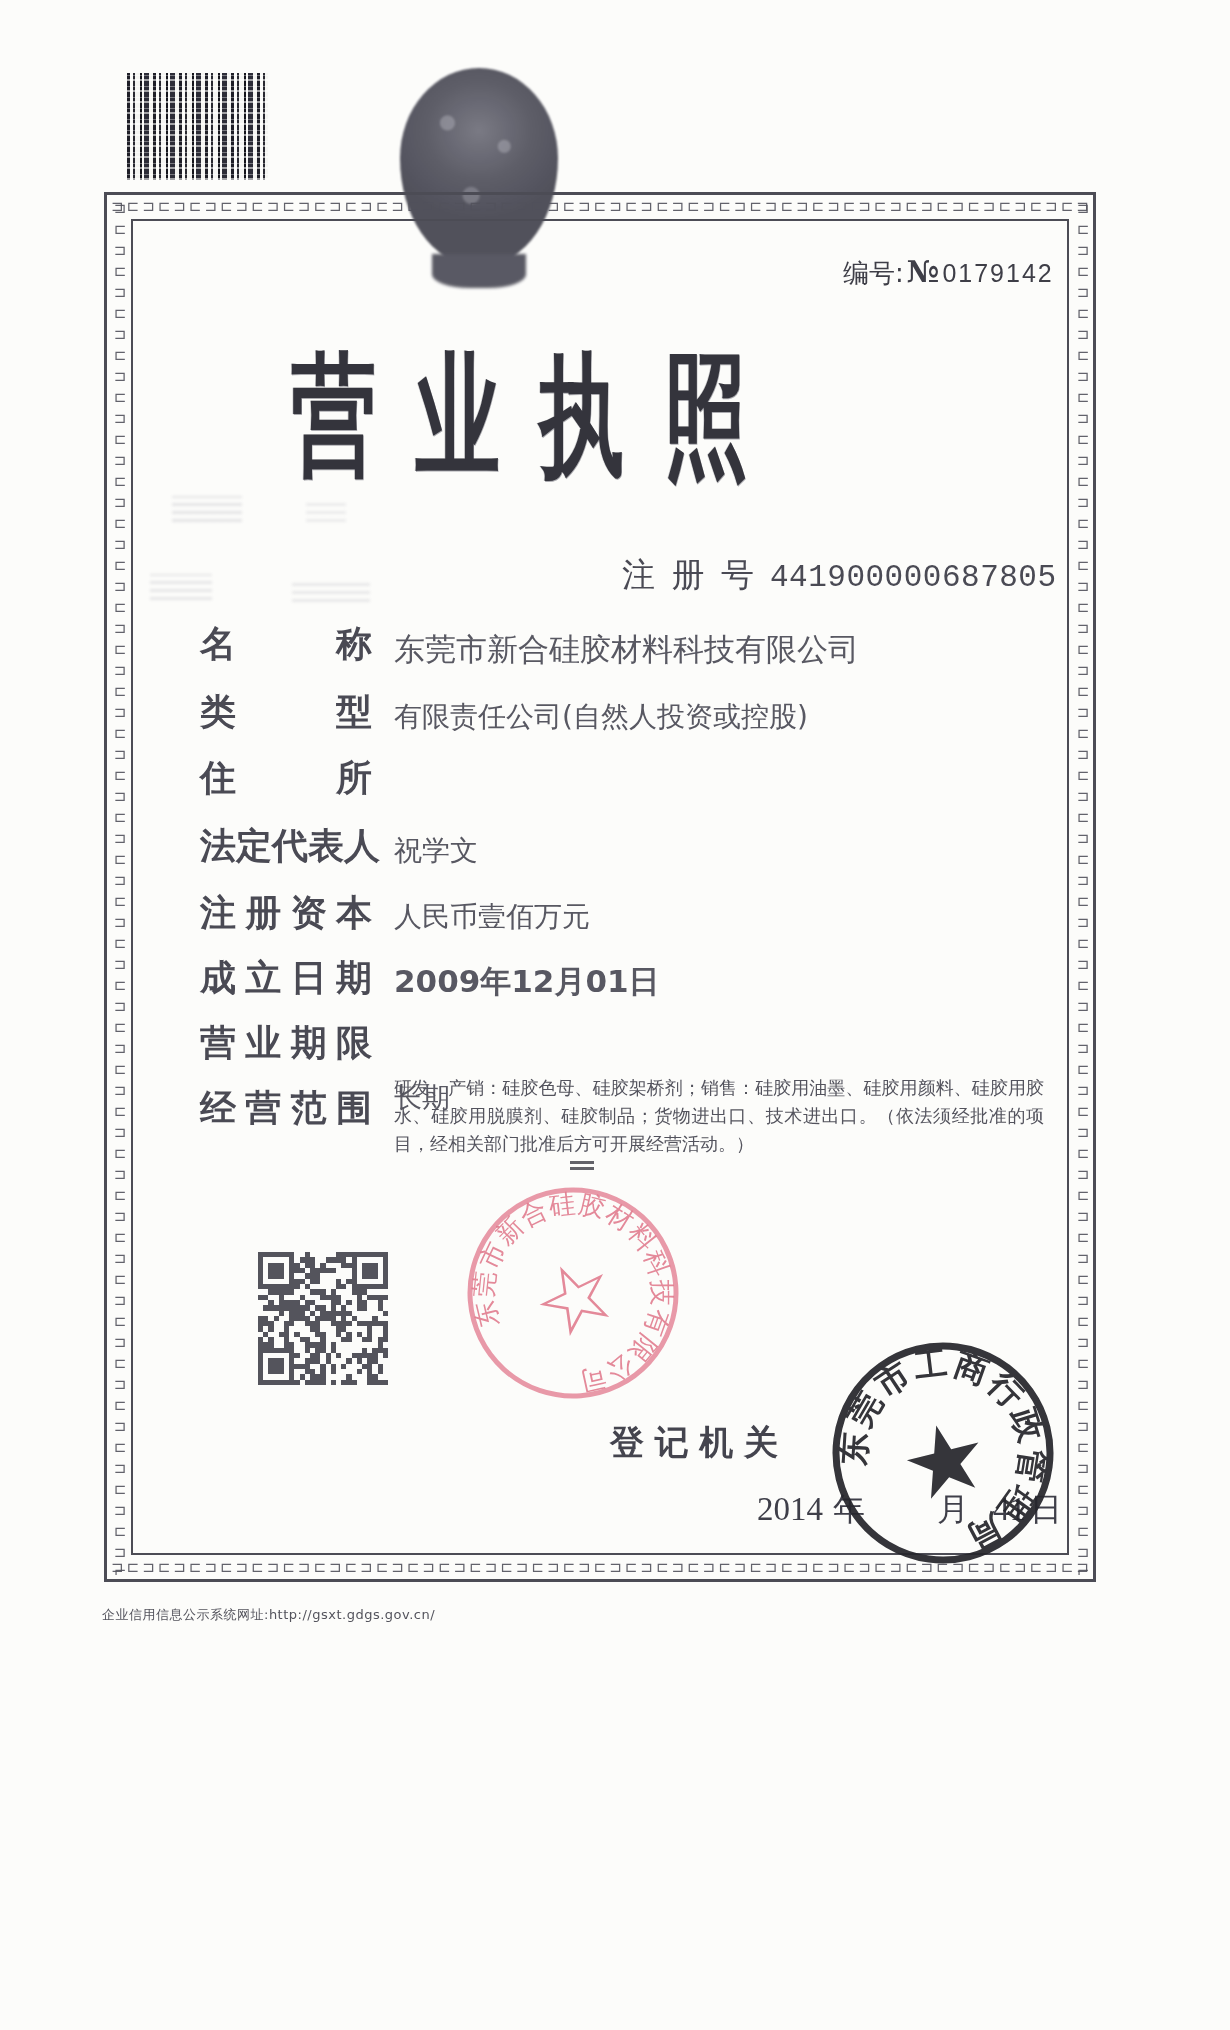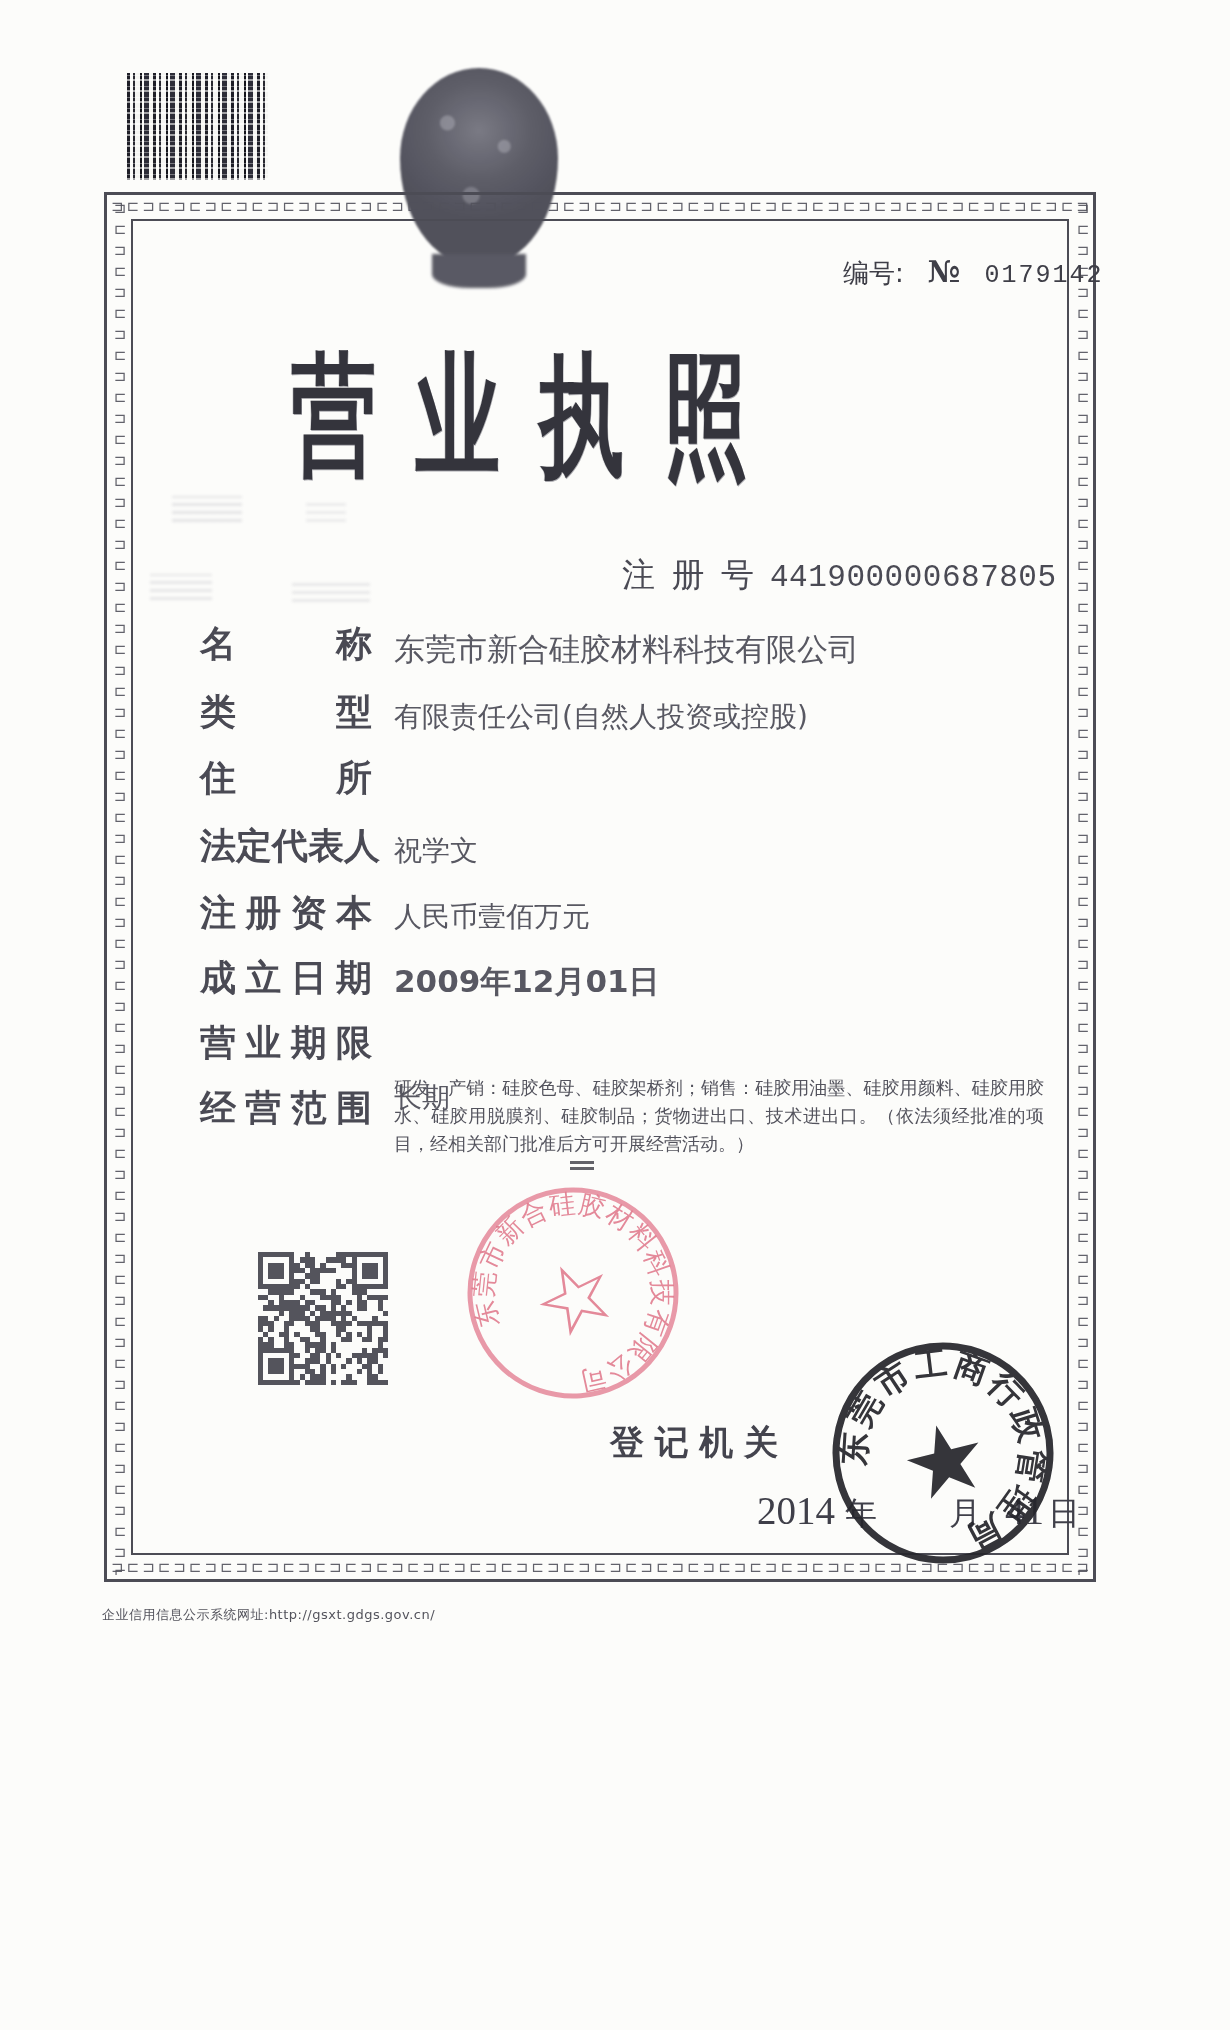--- a/index.html
+++ b/index.html
@@ -42,23 +42,23 @@
   .meander{
     position:absolute;color:#52525c;font-size:15px;letter-spacing:3px;
     overflow:hidden;white-space:nowrap;opacity:.9;user-select:none;
   }
   .meander.h{left:4px;right:4px;height:21px;line-height:21px;}
   .meander.top{top:1px;} .meander.bottom{bottom:1px;}
   .meander.v{top:4px;bottom:4px;width:21px;writing-mode:vertical-rl;text-orientation:upright;letter-spacing:3px;}
   .meander.left{left:1px;} .meander.right{right:1px;}
 
   
-  .serial{left:843px;top:254px;font-size:26px;color:#3e3e47;display:flex;align-items:baseline;gap:24px;}
+  .serial{left:843px;top:254px;font-size:26px;color:#3e3e47;display:flex;align-items:baseline;gap:3px;}
   .serial .nomark{font-family:"DejaVu Serif",serif;font-weight:700;font-size:30px;}
-  .serial .num{font-family:Liberation Mono, monospace;font-size:25px;letter-spacing:2px;}
+  .serial .num{font-family:Liberation Sans, sans-serif;font-size:25px;letter-spacing:2px;}
 
   
   .title{
     left:276px;top:340px;width:458px;height:150px;
     display:flex;justify-content:space-between;align-items:center;
   }
   .title span{
     display:inline-block;width:86px;text-align:center;
     font-size:132px;font-weight:900;color:#34343c;line-height:1;
     transform:scaleX(.64);transform-origin:center;
@@ -86,21 +86,21 @@
       grid-template-columns:repeat(25,1fr);grid-template-rows:repeat(25,1fr);opacity:.88;}
   .qr i{display:block;} .qr i.m{background:#3d3d47;}
 
   
   .seal-red{left:462px;top:1182px;transform:rotate(-26deg);opacity:.88;}
   .seal-black{left:826px;top:1336px;transform:rotate(-14deg);opacity:.93;}
 
   
   .registrar{left:610px;top:1420px;width:168px;display:flex;justify-content:space-between;font-size:34px;font-weight:600;color:#44444e;}
   .dateline{left:757px;top:1488px;display:flex;align-items:baseline;font-size:32px;color:#3f3f49;}
-  .dateline .ser{font-family:"Liberation Serif","DejaVu Serif",serif;font-size:39px;}
+  .dateline .ser{font-family:"Liberation Serif","DejaVu Serif",serif;font-size:33px;}
   .dateline .u1{margin-left:10px;} .dateline .u2{margin-left:72px;}
   .dateline .d{margin-left:24px;} .dateline .u3{margin-left:4px;}
 
   
   .footer-left{left:102px;top:1606px;font-size:13px;color:#53535c;letter-spacing:.5px;}
   .footer-right{left:706px;top:1602px;font-size:22px;font-weight:600;color:#42424b;}
 </style>
 </head>
 <body>
 

